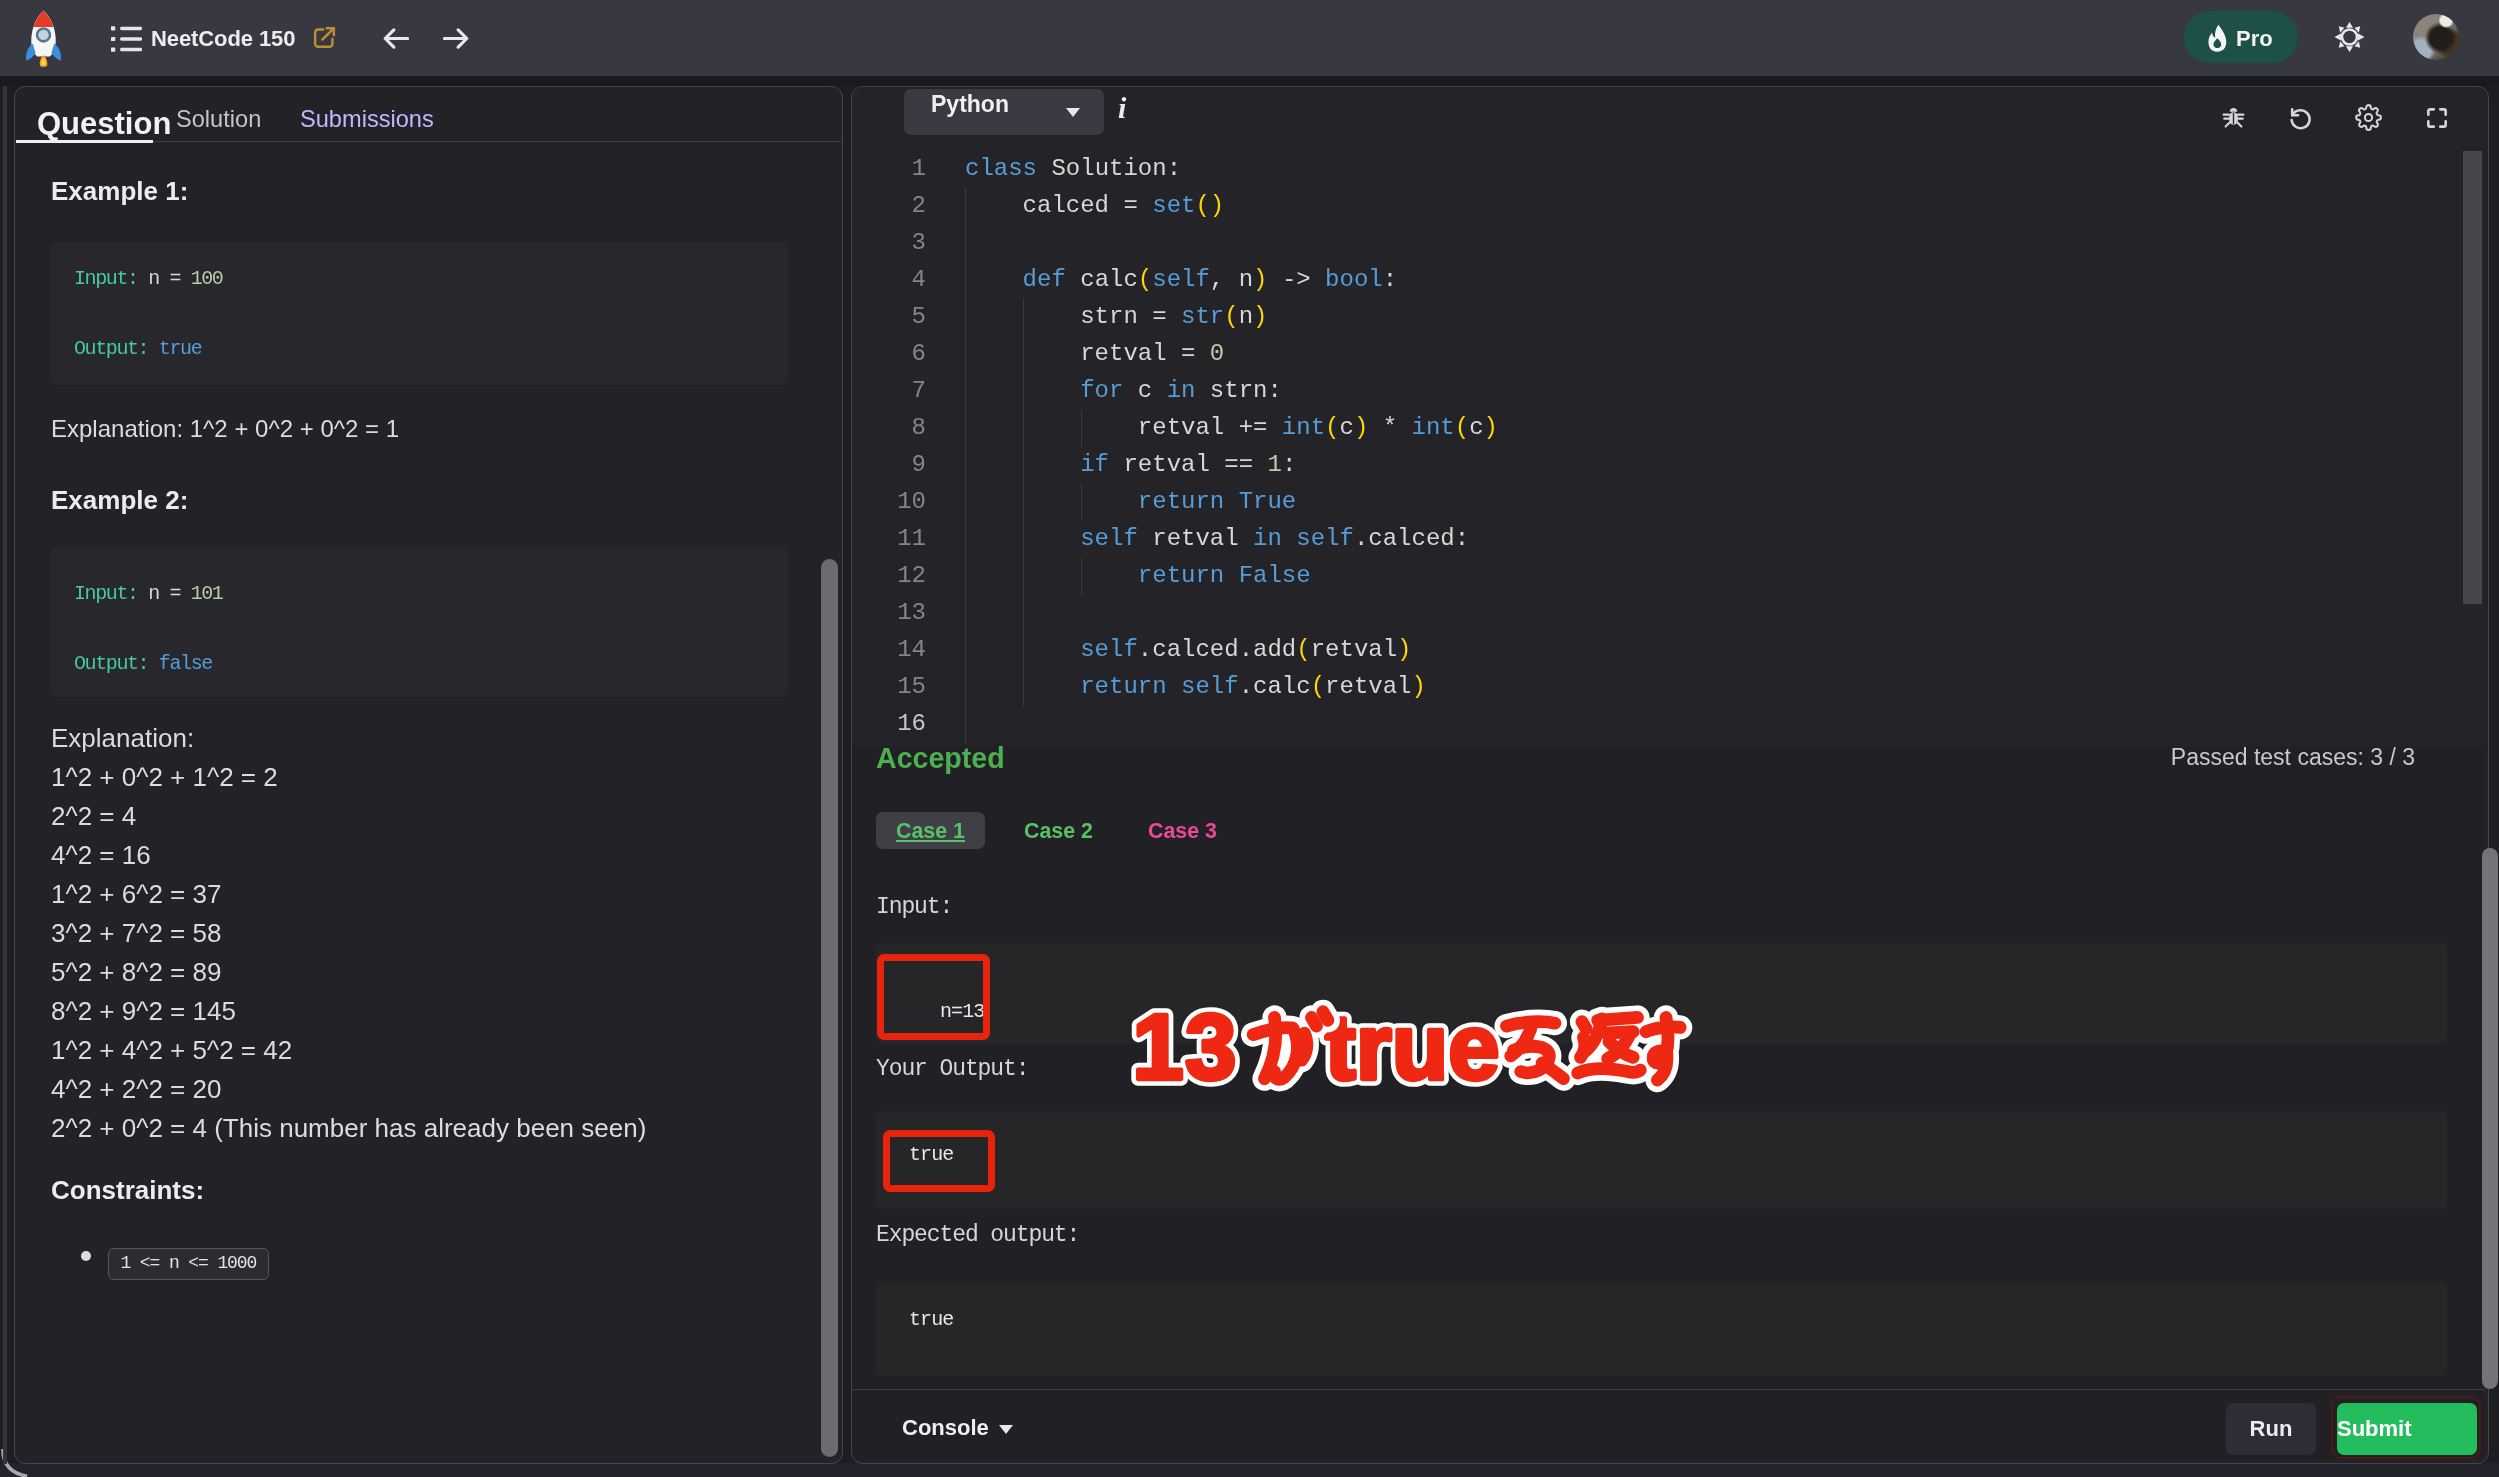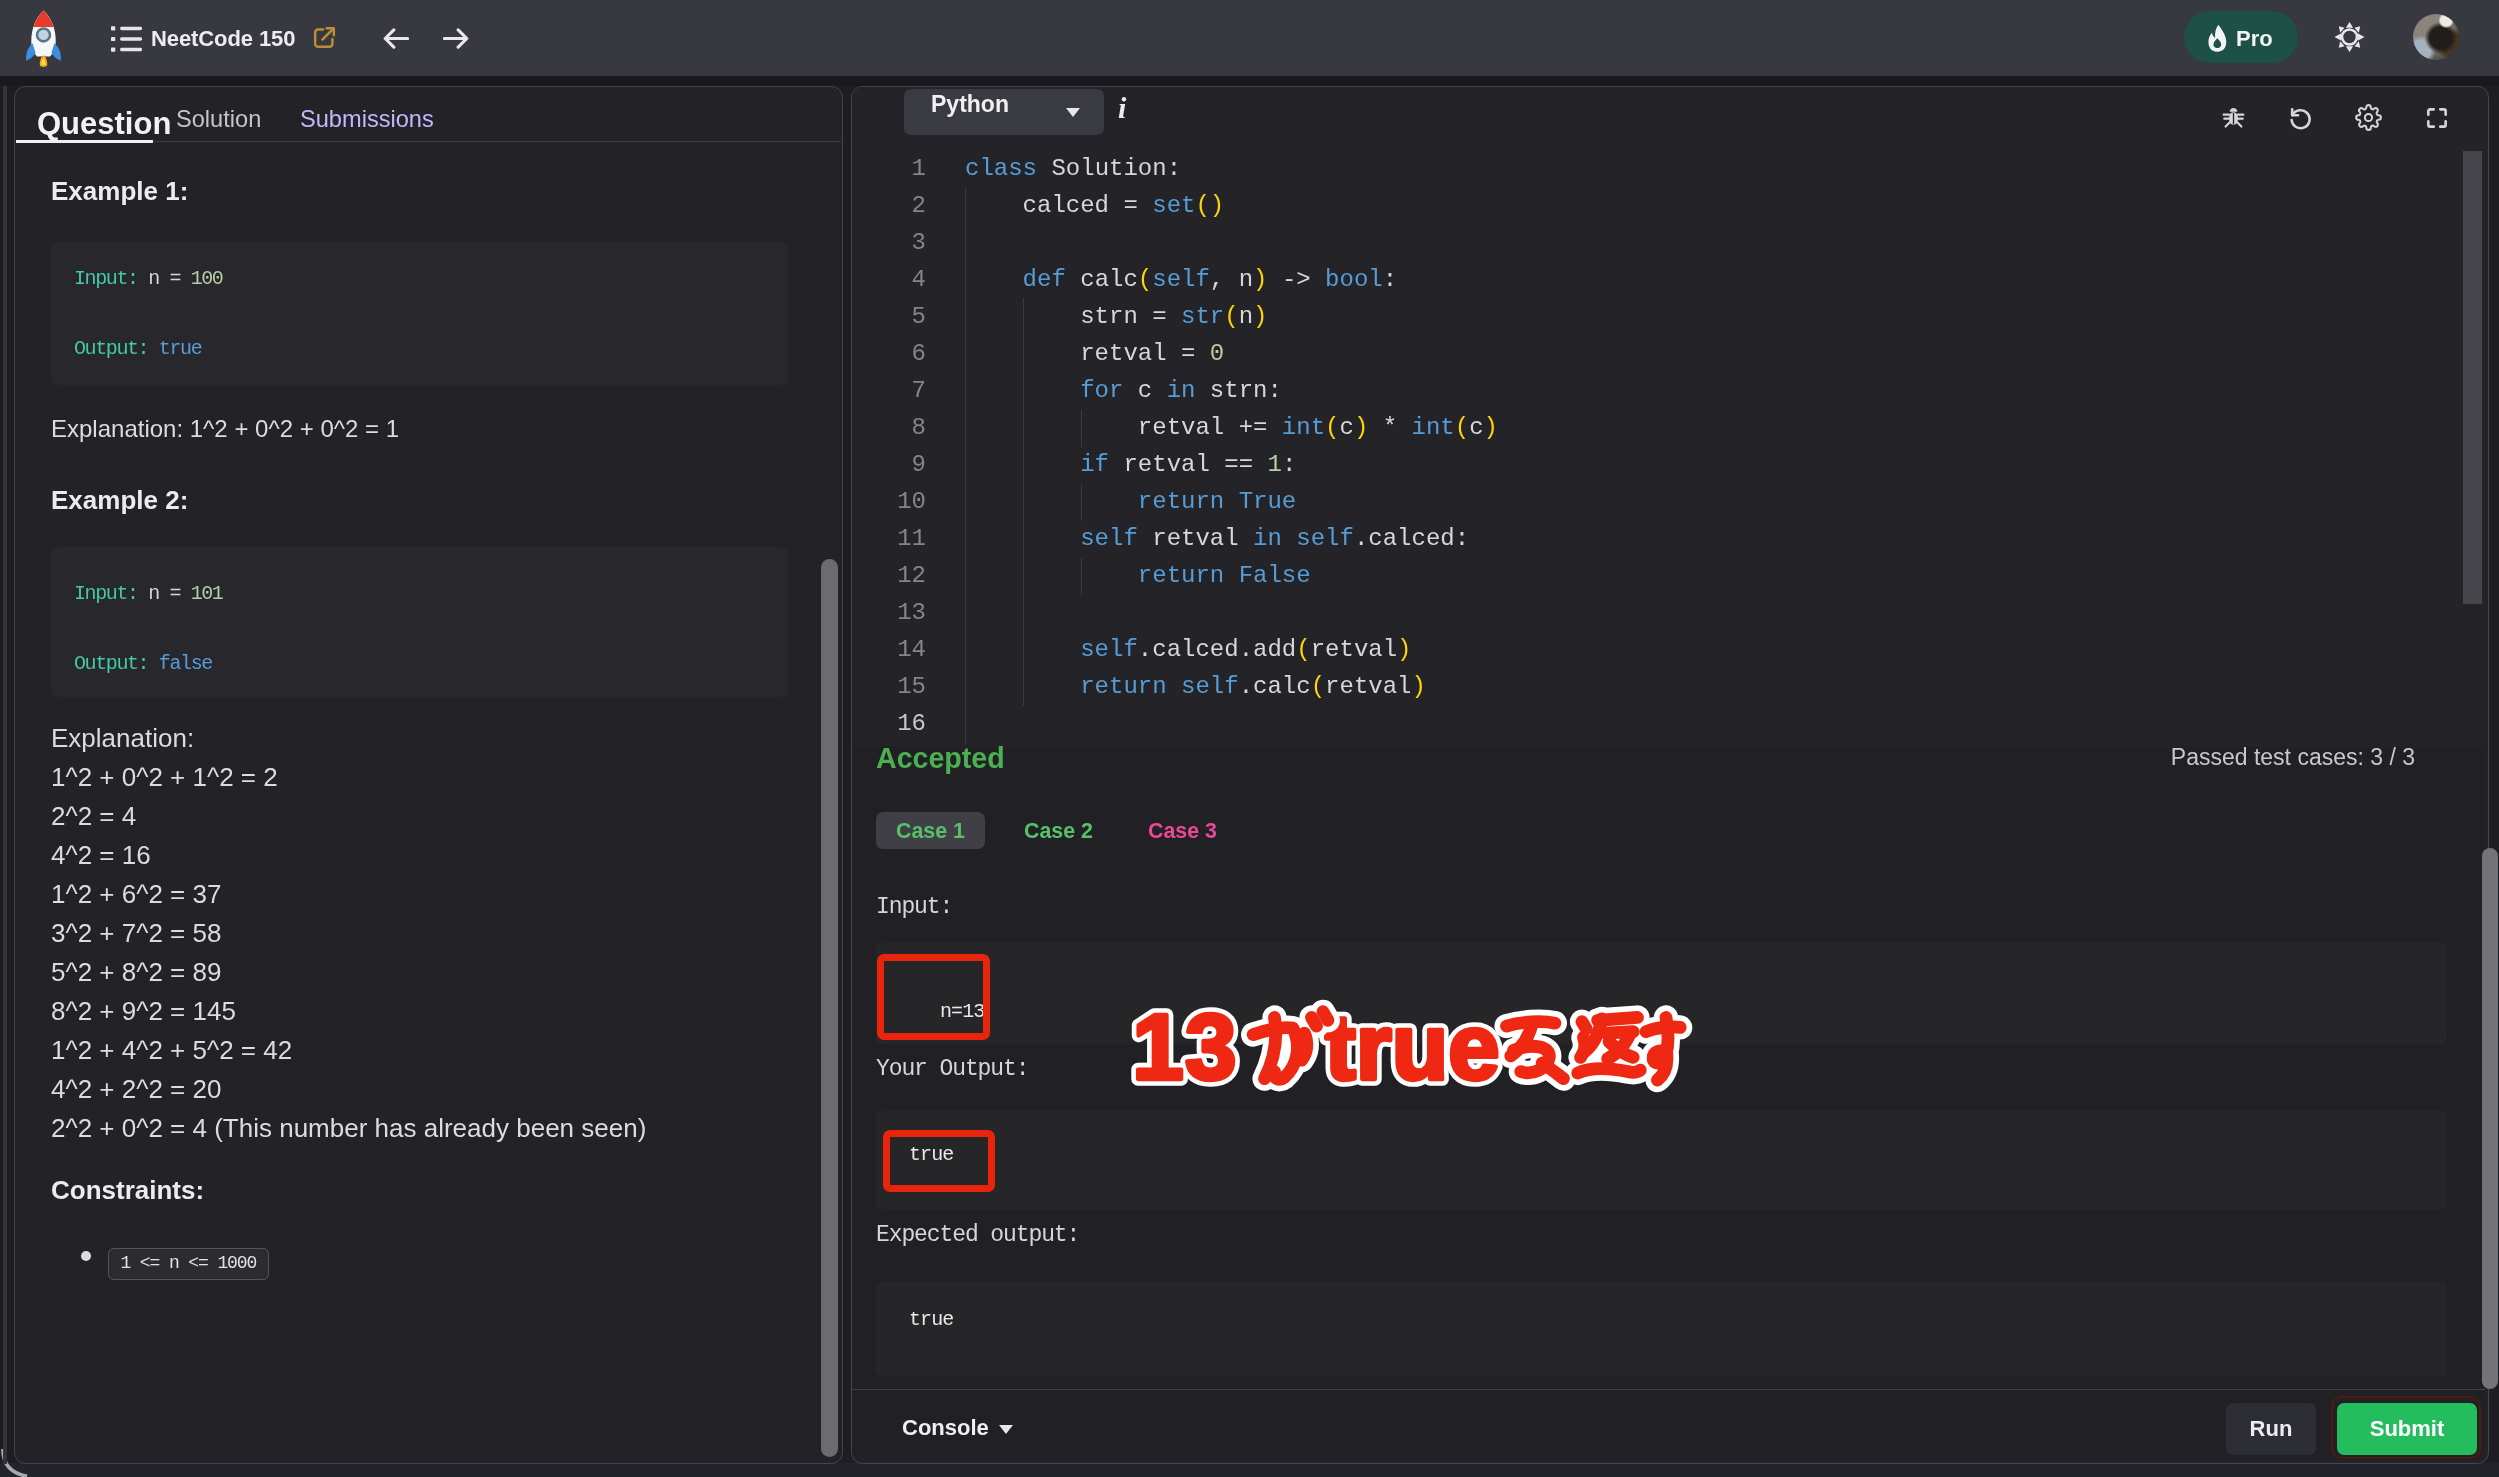--- a/index.html
+++ b/index.html
@@ -176,21 +176,21 @@
         <span class="kw">self</span>.calced.add<span class="gold">(</span>retval<span class="gold">)</span>
         <span class="kw">return</span> <span class="kw">self</span>.calc<span class="gold">(</span>retval<span class="gold">)</span></pre>
 
 <div class="abs" style="left:2463px;top:151px;width:19px;height:453px;background:#46464c;"></div>
 
 <div class="abs b" style="left:876px;top:742px;font-size:28.6px;color:#4caf50;">Accepted</div>
 <div class="abs" style="left:2141px;top:746px;width:274px;height:20px;overflow:hidden;">
   <div style="position:relative;top:-2.1px;line-height:26.4px;font-size:23px;color:#c9c9cd;text-align:right;">Passed test cases: 3 / 3</div>
 </div>
 <div class="abs" style="left:876px;top:812px;width:109px;height:37px;background:#3f3f45;border-radius:7.1px;"></div>
-<div class="abs b" style="left:876px;top:819px;width:109px;font-size:21.4px;color:#59c06a;text-align:center;">Case 1</div>
+<div class="abs b" style="left:876px;top:819px;width:109px;font-size:21.4px;color:#59c06a;text-align:center;text-decoration:underline;">Case 1</div>
 <div class="abs b" style="left:1024px;top:819px;font-size:21.4px;color:#59c06a;">Case 2</div>
 <div class="abs b" style="left:1148px;top:819px;font-size:21.4px;color:#ec4899;">Case 3</div>
 <div class="abs mono" style="left:876px;top:894px;font-size:23px;letter-spacing:-1.1px;color:#d6d6d6;">Input:</div>
 <div class="abs" style="left:876px;top:943px;width:1571px;height:101px;background:#262629;border-radius:5.7px;"></div>
 <div class="abs mono" style="left:906px;top:1000px;font-size:20px;letter-spacing:-0.9px;color:#e8e8e8;margin-left:34px;">n=13</div>
 <div class="abs" style="left:877px;top:954px;width:99px;height:72px;border:7.1px solid #e8250c;border-radius:7.1px;"></div>
 <div class="abs mono" style="left:876px;top:1056px;font-size:23px;letter-spacing:-1.1px;color:#d6d6d6;">Your Output:</div>
 <div class="abs" style="left:876px;top:1111px;width:1571px;height:98px;background:#262629;border-radius:5.7px;"></div>
 <div class="abs mono" style="left:909px;top:1143px;font-size:20px;letter-spacing:-0.9px;color:#e8e8e8;">true</div>
 <div class="abs" style="left:883px;top:1130px;width:98px;height:48px;border:7.1px solid #e8250c;border-radius:7.1px;"></div>
@@ -200,21 +200,21 @@
 
 <div class="abs" style="left:2482px;top:848px;width:16.4px;height:541px;background:#73737a;border-radius:8.6px;"></div>
 
 <div class="abs" style="left:852px;top:1389px;width:1633px;height:1.4px;background:#3e3e46;"></div>
 <div class="abs b" style="left:902px;top:1415px;font-size:22px;color:#f0f0f2;">Console</div>
 <div class="abs" style="left:999px;top:1425px;width:0;height:0;border-left:7.9px solid transparent;border-right:7.9px solid transparent;border-top:9.3px solid #e8e8ec;"></div>
 <div class="abs" style="left:2331px;top:1396px;width:146px;height:59px;border:2.9px solid #551a0f;border-radius:10px;opacity:0.85;"></div>
 <div class="abs" style="left:2226px;top:1403px;width:90px;height:52px;background:#2d2d35;border-radius:7.1px;"></div>
 <div class="abs b" style="left:2226px;top:1416px;width:90px;font-size:22px;color:#ececf0;text-align:center;">Run</div>
 <div class="abs" style="left:2337px;top:1403px;width:140px;height:52px;background:#23bd5d;border-radius:7.1px;"></div>
-<div class="abs b" style="left:2337px;top:1416px;width:140px;font-size:22px;color:#fff;text-align:center;">Submit</div>
+<div class="abs b" style="left:2337px;top:1416px;width:140px;font-size:22px;color:#fff;">Submit</div>
 
 <svg class="abs" style="left:1114px;top:989px" width="600" height="121" viewBox="0 0 840 170">
   <g style="font-family:'Liberation Sans',sans-serif;font-weight:bold;">
     <text x="24" y="126" font-size="130" fill="none" stroke="#ffffff" stroke-width="19" stroke-linejoin="round" letter-spacing="2">13</text>
     <text x="295" y="126" font-size="130" fill="none" stroke="#ffffff" stroke-width="19" stroke-linejoin="round">true</text>
     <text x="24" y="126" font-size="130" fill="#ee2812" stroke="#ee2812" stroke-width="6" stroke-linejoin="round" letter-spacing="2">13</text>
     <text x="295" y="126" font-size="130" fill="#ee2812" stroke="#ee2812" stroke-width="6" stroke-linejoin="round">true</text>
   </g>
   <g fill="none" stroke-linecap="round" stroke-linejoin="round">
     <g stroke="#ffffff" stroke-width="34">

